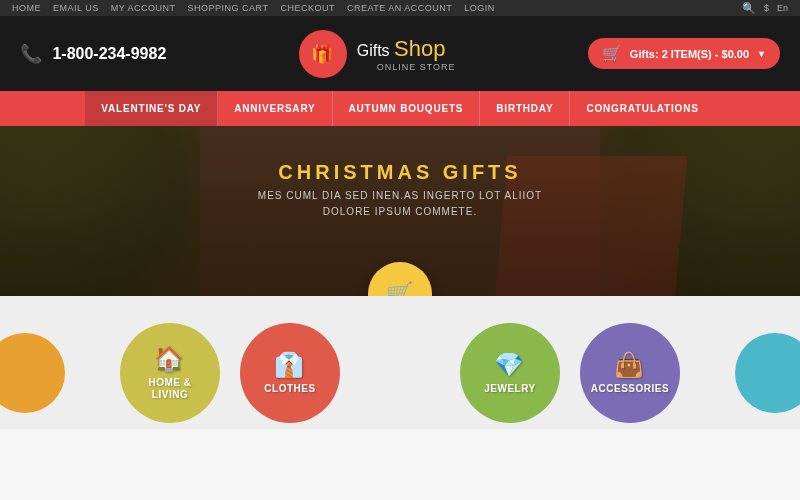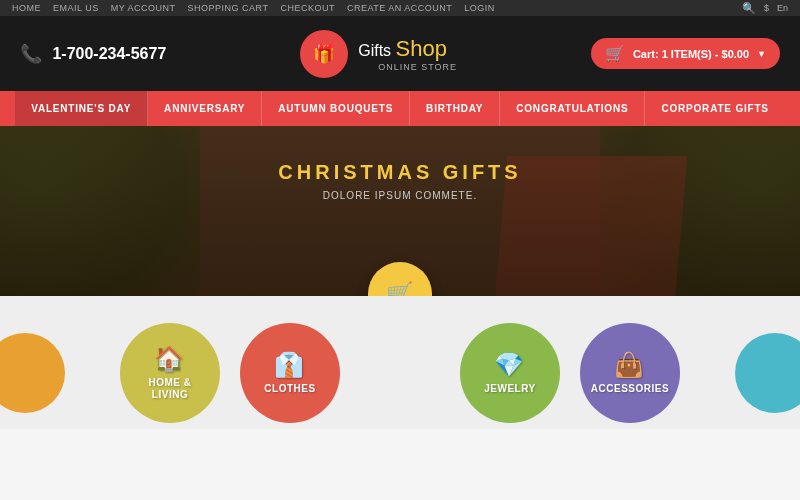--- a/index.html
+++ b/index.html
@@ -232,58 +232,58 @@
   <div class="top-bar-right">
     <button class="search-icon-btn">🔍</button>
     <button class="currency-btn">$</button>
     <button class="lang-btn">En</button>
   </div>
 </div>
 
 <div class="header">
   <div class="header-left">
     <span class="phone-icon">📞</span>
-    <span class="phone-number">1-700-234-5677</span>
+    <span class="phone-number">1-800-234-9982</span>
   </div>
   <div class="logo-section">
     <div class="logo-circle">🎁</div>
     <div class="logo-text">
       <div>
         <span>Gifts</span>
         <span class="shop"> <span>Shop</span></span>
       </div>
       <div class="subtitle">ONLINE STORE</div>
     </div>
   </div>
   <div class="cart-section">
     <span class="cart-icon">🛒</span>
     <span class="cart-text">
-      <span>Cart:</span> <span>1 ITEM(S) - $0.00</span>
+      <span>Gifts:</span> <span>2 ITEM(S) - $0.00</span>
     </span>
     <span style="color:#fff;font-size:9px;">▼</span>
   </div>
 </div>
 
 <nav class="nav">
   <div class="nav-item active">VALENTINE'S DAY</div>
   <div class="nav-item">ANNIVERSARY</div>
   <div class="nav-item">AUTUMN BOUQUETS</div>
   <div class="nav-item">BIRTHDAY</div>
   <div class="nav-item">CONGRATULATIONS</div>
-  <div class="nav-item">CORPORATE GIFTS</div>
 </nav>
 
 <div class="hero">
   <div class="pine-left"></div>
   <div class="pine-right"></div>
   <div class="textile-center"></div>
   <div class="hero-bg"></div>
   <div class="hero-content">
     <div class="hero-subtitle">CHRISTMAS GIFTS</div>
     <div class="hero-desc">
+      <div>MES CUML DIA SED INEN.AS INGERTO LOT ALIIOT</div>
       <div>DOLORE IPSUM COMMETE.</div>
     </div>
   </div>
   <div class="cta-circle">🛒</div>
 </div>
 
 <div class="categories">
   <div class="cat-partial-left"></div>
 
   <div class="category-circle cat-home">

